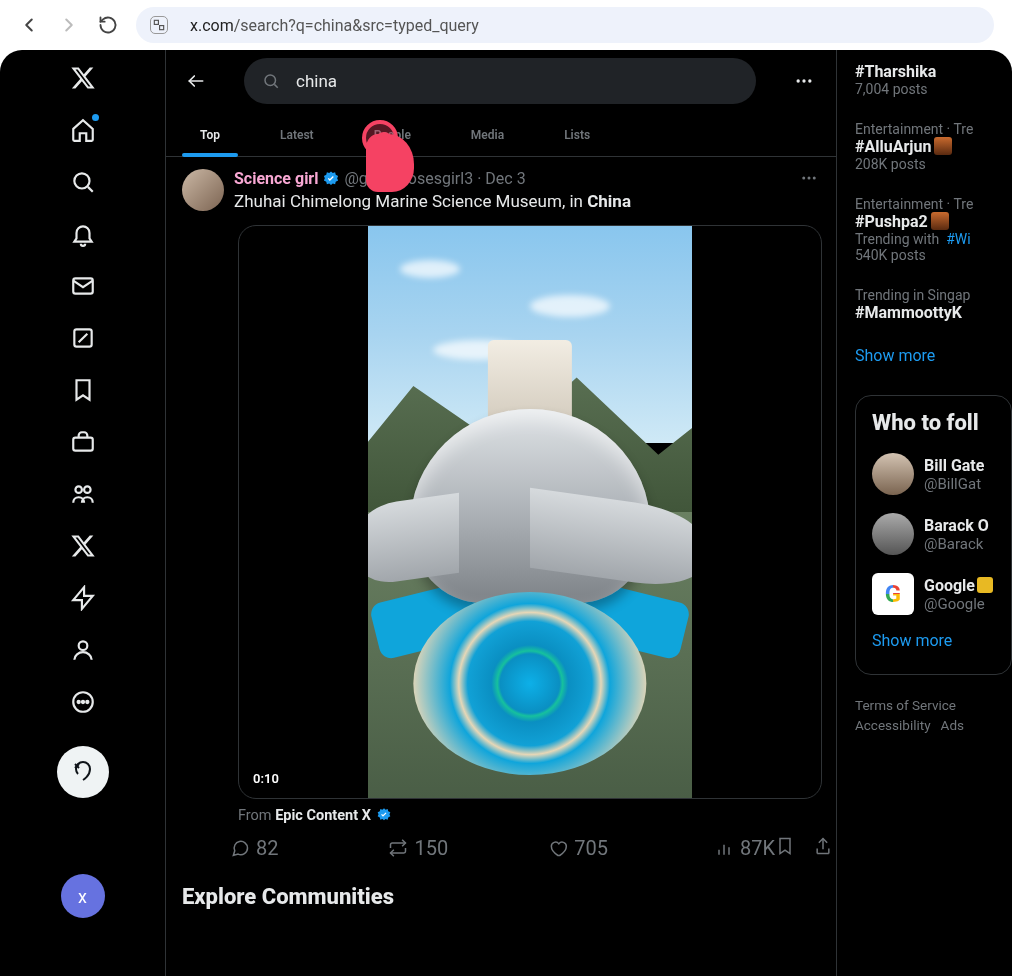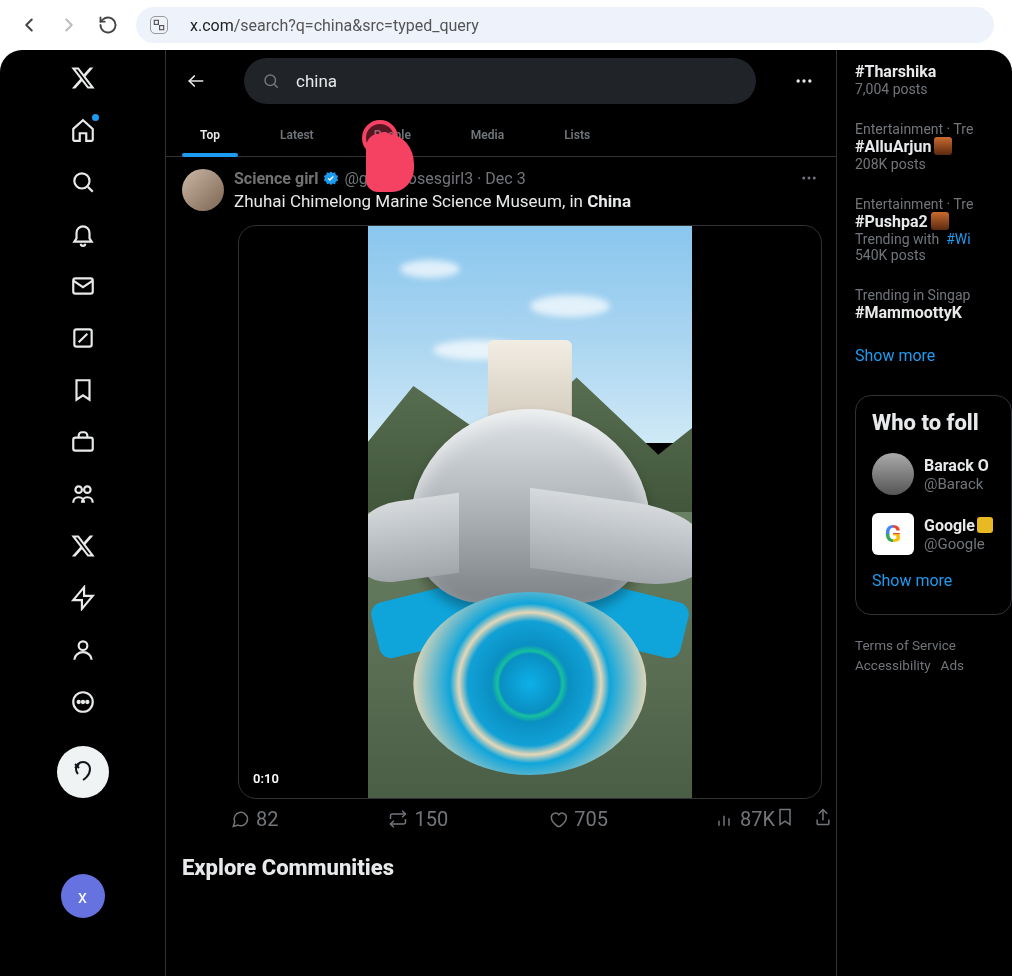--- a/index.html
+++ b/index.html
@@ -36,21 +36,21 @@
 
   .tabs { display:flex; border-bottom:1px solid #2f3336; padding: 0 4px; }
   .tab { flex:0 0 auto; padding: 16px 30px 14px; color:#71767b; font-size:12px; font-weight:600; position:relative; cursor:pointer; }
   .tab.active { color:#e7e9ea; }
   .tab.active::after { content:""; position:absolute; bottom:-1px; left:50%; transform:translateX(-50%); width:56px; height:4px; background:#1d9bf0; border-radius:3px; }
 
   .post { padding: 12px 16px 8px; position:relative; }
   .post-top { display:flex; gap:10px; }
   .avatar { width:42px; height:42px; border-radius:50%; background:linear-gradient(135deg,#cbb8a5,#7c6452); flex-shrink:0; }
   .post-head { display:flex; align-items:center; gap:4px; font-size:16px; }
-  .display-name { font-weight:700; color:#737373; }
+  .display-name { font-weight:700; color:#f9a8d4; }
   .verified-badge { width:18px; height:18px; }
   .handle, .dot-sep, .date { color:#71767b; }
   .post-text { font-size:17px; line-height:1.35; color:#e7e9ea; margin-top:2px; }
   .post-more { position:absolute; top:12px; right:18px; color:#71767b; }
 
   .media-video { margin: 12px 0 4px 56px; width: 584px; height: 574px; border:1px solid #2f3336; border-radius:18px; background:#000; position:relative; overflow:hidden; display:flex; align-items:center; justify-content:center; }
   .video-frame { width: 324px; height: 100%; position:relative; overflow:hidden; }
   .sky { position:absolute; top:0; left:0; right:0; height:38%; background:linear-gradient(#89c6ee 0%, #a8d4f0 50%, #cfe9f6 100%); }
   .cloud { position:absolute; background:rgba(255,255,255,0.7); border-radius:50%; filter:blur(3px); }
   .mountain { position:absolute; bottom:48%; width:180%; height:30%; left:-40%; background:linear-gradient(#5d7356, #3f5438); clip-path: polygon(0 100%, 8% 50%, 18% 70%, 30% 20%, 45% 55%, 58% 15%, 72% 60%, 85% 25%, 100% 70%, 100% 100%); }
@@ -306,20 +306,27 @@
           <div class="water-arm l"></div>
           <div class="water-arm r"></div>
           <div class="ship"></div>
           <div class="fin left"></div>
           <div class="fin right"></div>
           <div class="plaza"></div>
         </div>
         <div class="duration-badge">0:10</div>
       </div>
 
+      <div class="from-line">
+        <span>From </span><b>Epic Content X</b>
+        <svg class="from-verified" viewBox="0 0 24 24" fill="#1d9bf0">
+            <path d="M12 2l2.4 2.1L17.5 3l.8 3.2L21.5 8l-1.3 3 1.3 3-3.2 1.8-.8 3.2-3.1-1.1L12 20l-2.4-2.1L6.5 19l-.8-3.2L2.5 14l1.3-3-1.3-3 3.2-1.8.8-3.2 3.1 1.1z"></path>
+            <path fill="#fff" d="M10.5 14.5l-2.8-2.8 1.2-1.2 1.6 1.6 4-4 1.2 1.2z"></path>
+          </svg>
+      </div>
 
       <div class="actions">
         <div class="action">
           <svg viewBox="0 0 24 24" fill="none" stroke="currentColor" stroke-width="1.8">
               <path d="M21 12a8 8 0 0 1-11.3 7.3L4 21l1.7-5.7A8 8 0 1 1 21 12z"></path>
             </svg>
           <span>82</span>
         </div>
         <div class="action">
           <svg viewBox="0 0 24 24" fill="none" stroke="currentColor" stroke-width="1.8">
@@ -381,20 +388,27 @@
       <div class="tw">540K posts</div>
     </div>
     <div class="trend">
       <div class="tw">Trending in Singap</div>
       <div class="ht">#MammoottyK</div>
     </div>
     <div class="show-more">Show more</div>
 
     <div class="panel">
       <h2>Who to foll</h2>
+      <div class="follow-row">
+        <div class="fav bill"></div>
+        <div>
+          <div class="follow-name">Bill Gate</div>
+          <div class="follow-handle">@BillGat</div>
+        </div>
+      </div>
       <div class="follow-row">
         <div class="fav barack"></div>
         <div>
           <div class="follow-name">Barack O</div>
           <div class="follow-handle">@Barack</div>
         </div>
       </div>
       <div class="follow-row">
         <div class="fav google">
             <span>G</span>

